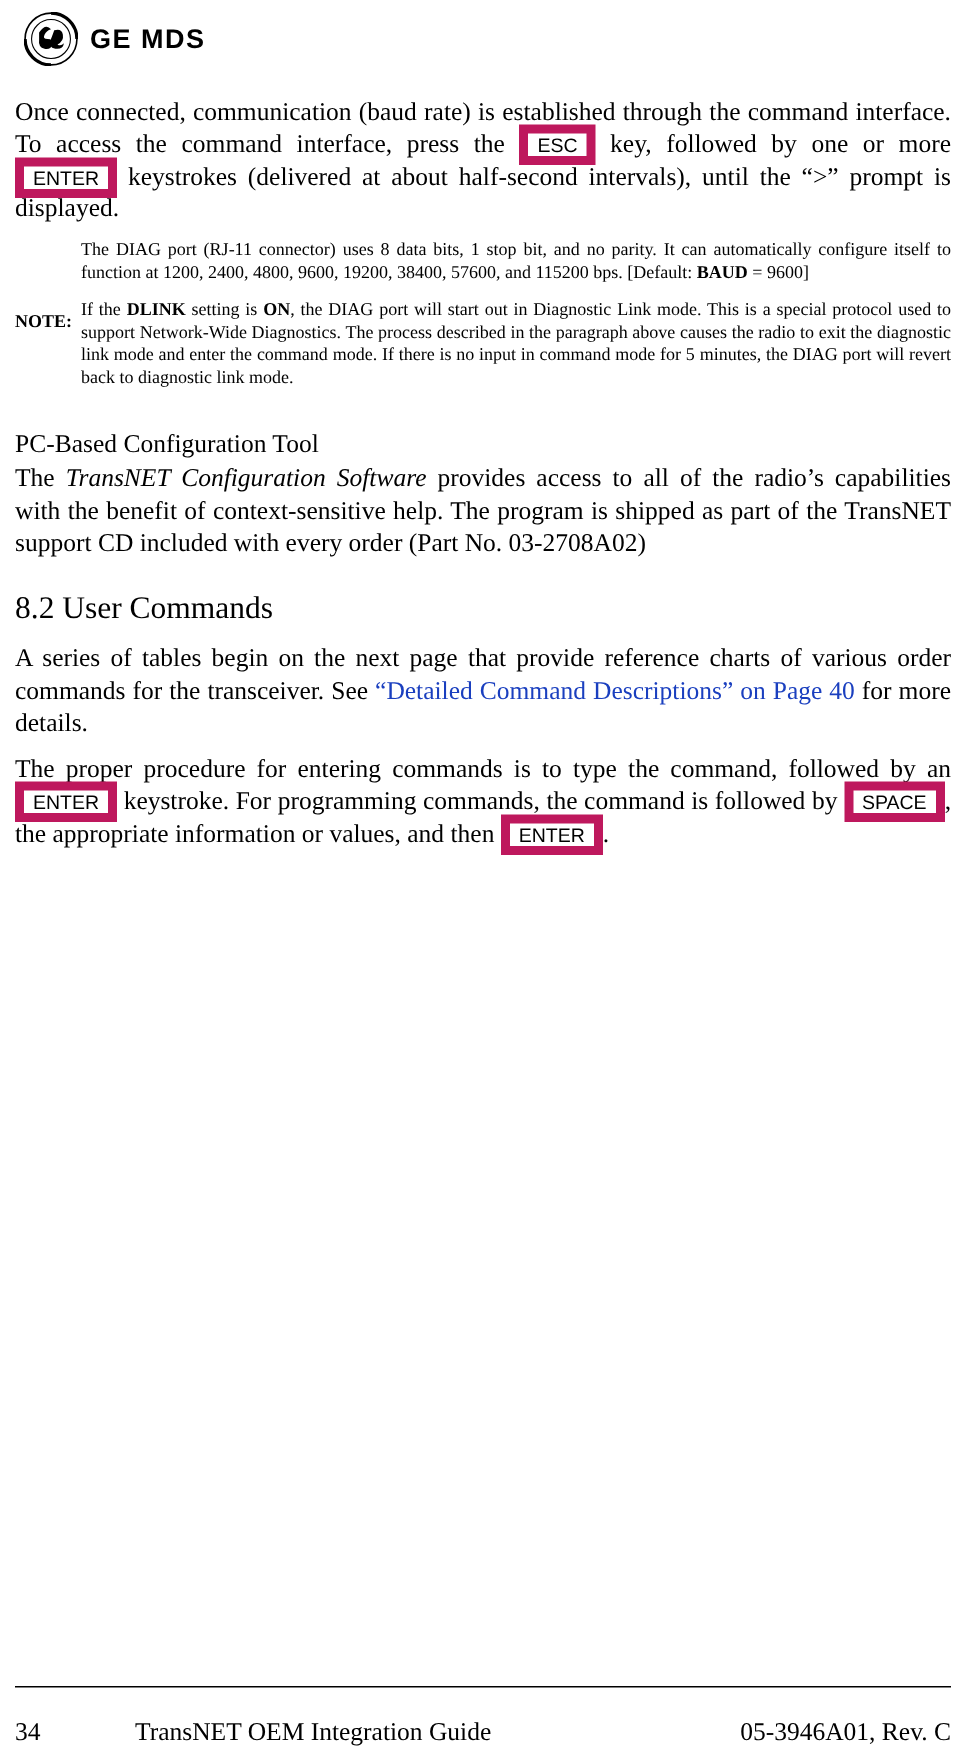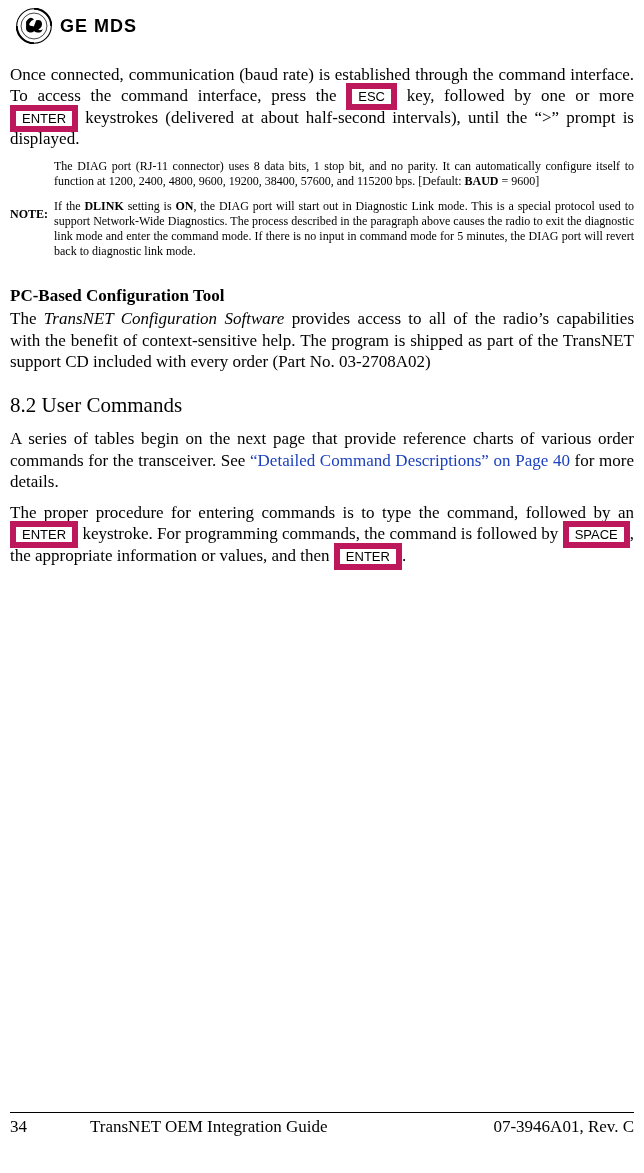--- a/index.html
+++ b/index.html
@@ -55,42 +55,42 @@
       align-items: center;
     }
     .note-label {
       font-weight: bold;
       flex-shrink: 0;
     }
     .note-body p {
       margin-bottom: 10px;
     }
     .sub-heading {
-      font-weight: bold;
+      font-weight: normal;
       font-size: 17px;
       margin-bottom: 2px;
       margin-top: 16px;
     }
     .section-heading {
       font-weight: normal;
       font-size: 21px;
       margin-top: 20px;
       margin-bottom: 10px;
     }
     .italic { font-style: italic; }
     .link {
       color: #1a3fbf;
     }
     .footer {
       position: absolute;
-      bottom: 36px;
+      bottom: 8px;
       left: 10px;
       right: 10px;
       border-top: 1px solid #000;
-      padding-top: 3px;
+      padding-top: 19px;
       font-size: 17px;
       display: flex;
     }
     .footer-page { width: 80px; }
     .footer-title { flex: 1; }
     .footer-rev { text-align: right; }
   </style>
 </head>
 <body>
 
@@ -140,14 +140,14 @@
 
   <p class="body-para">
     <span>The proper procedure for entering commands is to type the command, followed by an </span><span class="keycap">ENTER</span><span> keystroke. For programming commands, the command is followed by </span><span class="keycap">SPACE</span><span>, the appropriate information or values, and then </span><span class="keycap">ENTER</span><span>.</span>
   </p>
 
 </div>
 
 <div class="footer">
   <span class="footer-page">34</span>
   <span class="footer-title">TransNET OEM Integration Guide</span>
-  <span class="footer-rev">07-3946A01, Rev. C</span>
+  <span class="footer-rev">05-3946A01, Rev. C</span>
 </div>
 
 </body></html>

